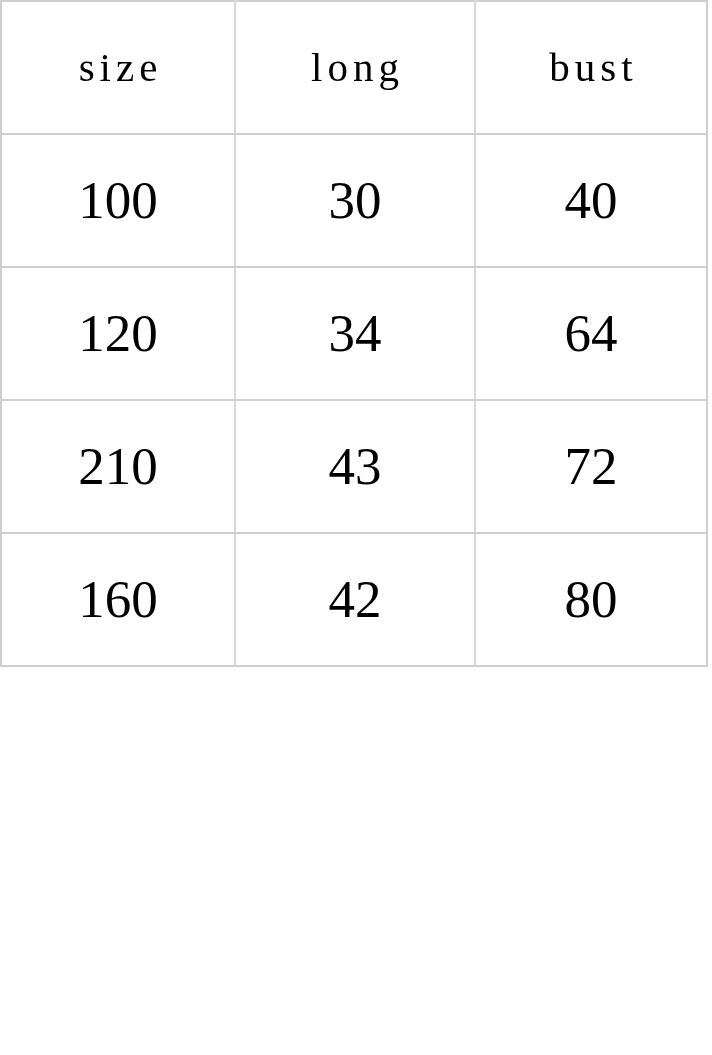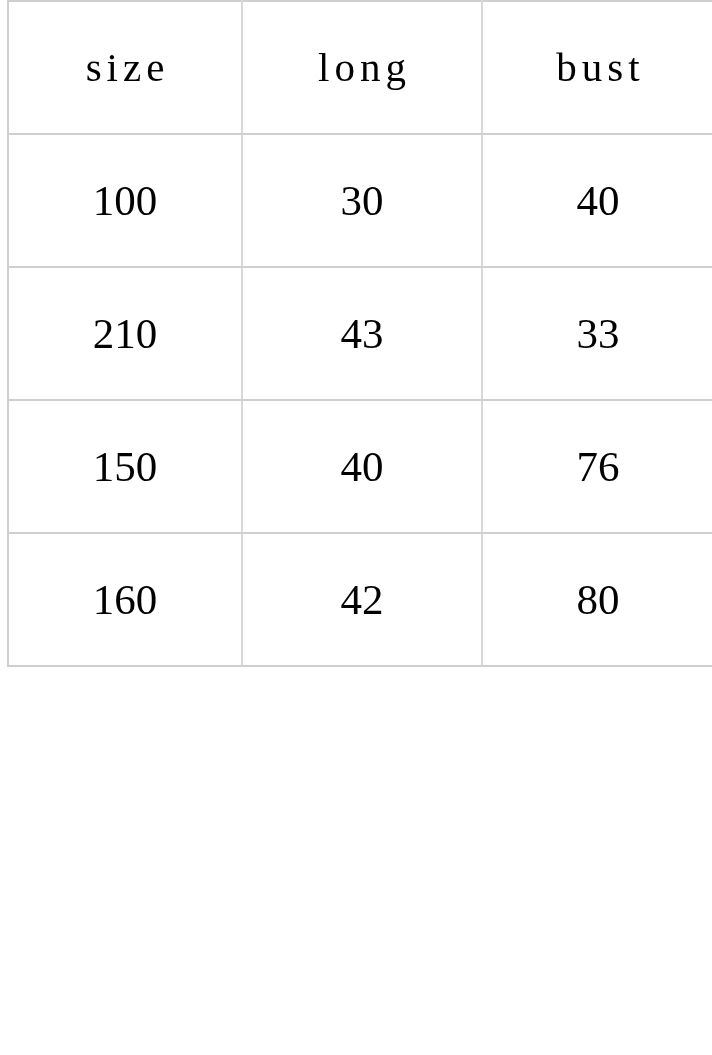--- a/index.html
+++ b/index.html
@@ -16,21 +16,20 @@
     color: #000000;
     -webkit-font-smoothing: antialiased;
   }
 
   .size-chart-wrap {
     width: 712px;
     height: 740px;
     position: relative;
     overflow: hidden;
     box-sizing: border-box;
-    padding-left: 7px;
   }
 
   table.size-chart {
     border-collapse: collapse;
     table-layout: fixed;
     width: 706px;
     margin: 0;
     border-top: 2px solid #cfcfcf;
     border-left: 2px solid #cfcfcf;
     border-right: 2px solid #cfcfcf;
@@ -59,21 +58,21 @@
     height: 131px;
     font-weight: normal;
     font-size: 41px;
     letter-spacing: 5px;
     text-indent: 5px;
     line-height: 131px;
   }
 
   table.size-chart tbody td {
     height: 131px;
-    font-size: 43px;
+    font-size: 53px;
     line-height: 131px;
     letter-spacing: 0px;
   }
 
   
   table.size-chart tbody td.cell-size,
   table.size-chart thead th.head-size {
     padding-right: 0px;
   }
 </style>
@@ -94,28 +93,28 @@
         <th class="head-long">bust</th>
       </tr>
     </thead>
     <tbody>
       <tr>
         <td class="cell-size">100</td>
         <td class="cell-bust">30</td>
         <td class="cell-long">40</td>
       </tr>
       <tr>
+        <td class="cell-size">120</td>
+        <td class="cell-bust">34</td>
+        <td class="cell-long">64</td>
+      </tr>
+      <tr>
         <td class="cell-size">210</td>
         <td class="cell-bust">43</td>
-        <td class="cell-long">33</td>
-      </tr>
-      <tr>
-        <td class="cell-size">150</td>
-        <td class="cell-bust">40</td>
-        <td class="cell-long">76</td>
+        <td class="cell-long">72</td>
       </tr>
       <tr>
         <td class="cell-size">160</td>
         <td class="cell-bust">42</td>
         <td class="cell-long">80</td>
       </tr>
 
     </tbody>
   </table>
 </div>

